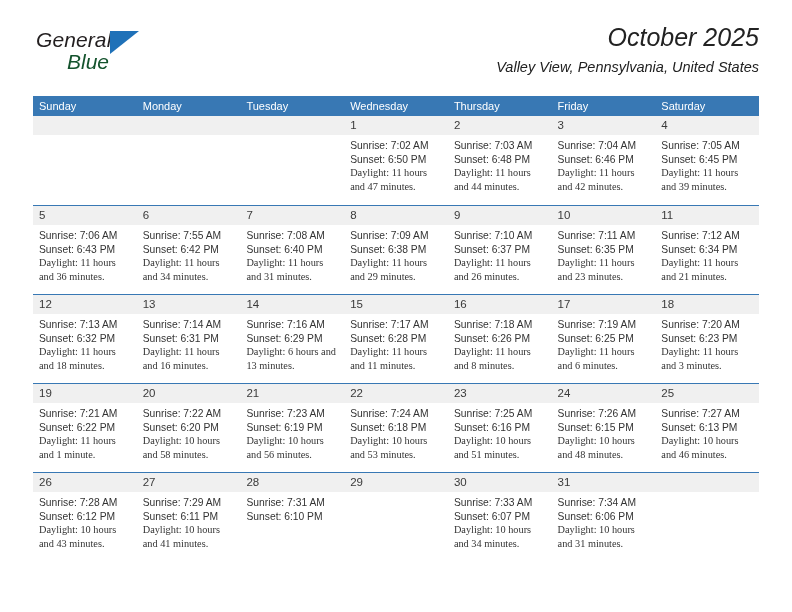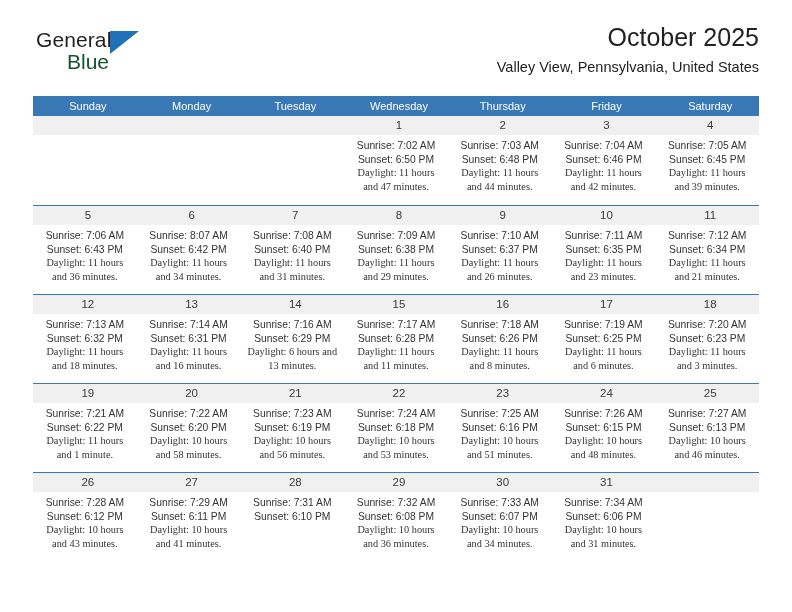--- a/index.html
+++ b/index.html
@@ -18,20 +18,21 @@
     position: relative;
     width: 792px;
     height: 612px;
     box-sizing: border-box;
     padding: 0 33px;
   }
   
   .header {
     position: relative;
     height: 96px;
+    font-style: italic;
   }
   .brand {
     position: absolute;
     left: 3px;
     top: 28px;
     width: 200px;
     height: 55px;
   }
   .brand-general {
     position: absolute;
@@ -75,21 +76,20 @@
     margin-top: 6px;
     font-size: 14.5px;
     color: #222222;
     line-height: 18px;
     white-space: nowrap;
   }
   
   .calendar {
     position: relative;
     width: 726px;
-    text-align: center;
   }
   .weekday-row {
     display: flex;
     background: #3878b4;
     height: 20px;
     align-items: center;
   }
   .weekday {
     flex: 1 1 0;
     color: #ffffff;
@@ -244,21 +244,21 @@
               <div>Sunrise: 7:06 AM</div>
               <div>Sunset: 6:43 PM</div>
               <div class="daylight">Daylight: 11 hours and 36 minutes.</div>
             </div>
           </div>
           <div class="day">
             <div class="day-num-band">
               <span class="day-num">6</span>
             </div>
             <div class="day-info">
-              <div>Sunrise: 8:07 AM</div>
+              <div>Sunrise: 7:55 AM</div>
               <div>Sunset: 6:42 PM</div>
               <div class="daylight">Daylight: 11 hours and 34 minutes.</div>
             </div>
           </div>
           <div class="day">
             <div class="day-num-band">
               <span class="day-num">7</span>
             </div>
             <div class="day-info">
               <div>Sunrise: 7:08 AM</div>
@@ -478,25 +478,20 @@
             </div>
             <div class="day-info">
               <div>Sunrise: 7:31 AM</div>
               <div>Sunset: 6:10 PM</div>
             </div>
           </div>
           <div class="day">
             <div class="day-num-band">
               <span class="day-num">29</span>
             </div>
-            <div class="day-info">
-              <div>Sunrise: 7:32 AM</div>
-              <div>Sunset: 6:08 PM</div>
-              <div class="daylight">Daylight: 10 hours and 36 minutes.</div>
-            </div>
           </div>
           <div class="day">
             <div class="day-num-band">
               <span class="day-num">30</span>
             </div>
             <div class="day-info">
               <div>Sunrise: 7:33 AM</div>
               <div>Sunset: 6:07 PM</div>
               <div class="daylight">Daylight: 10 hours and 34 minutes.</div>
             </div>

